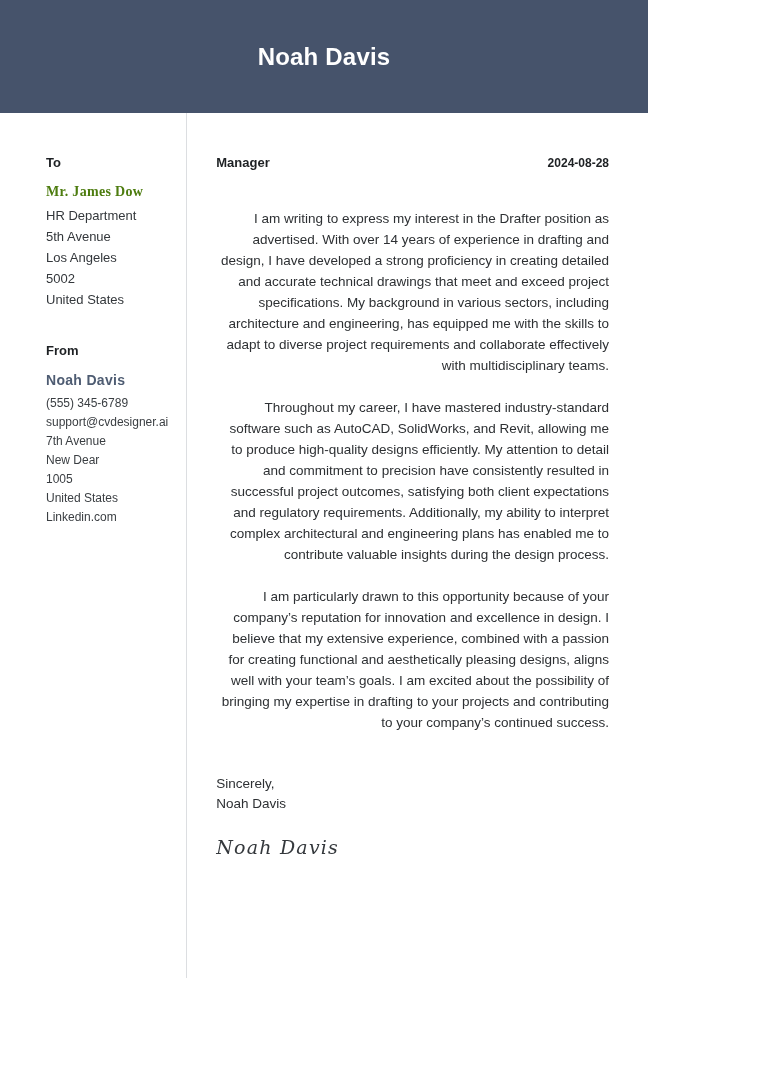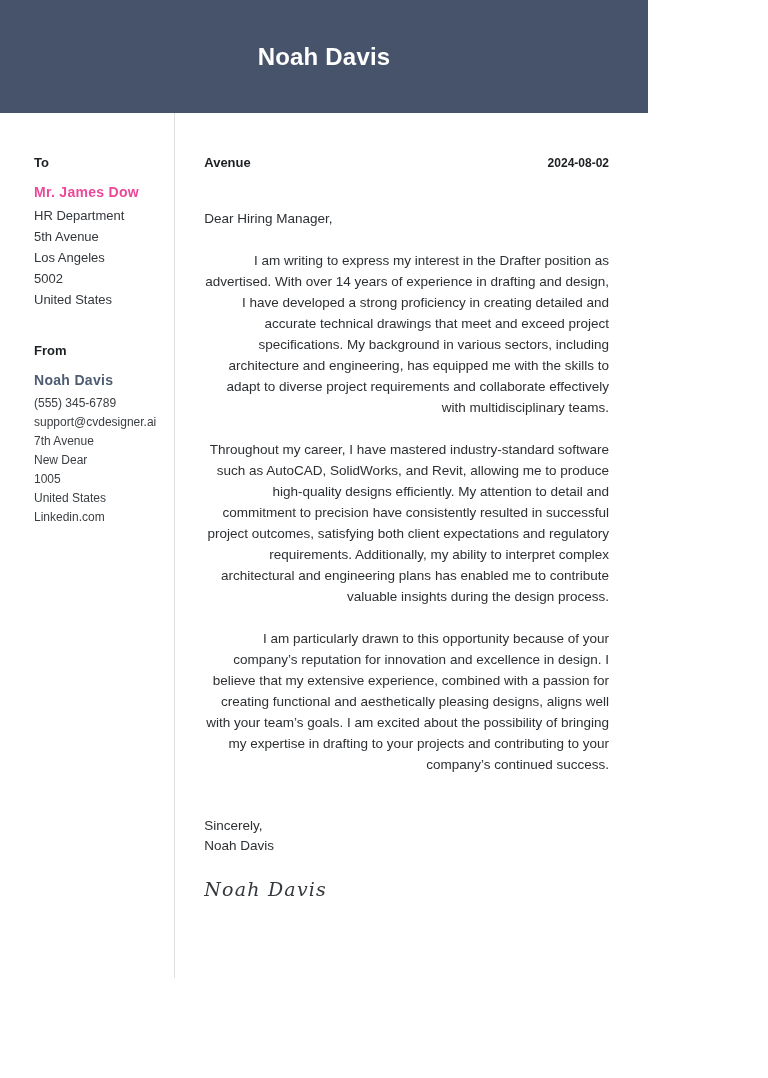--- a/index.html
+++ b/index.html
@@ -39,21 +39,21 @@
 
   
   .content {
     display: flex;
     align-items: flex-start;
   }
 
   .sidebar {
     width: 258px;
     box-sizing: border-box;
-    padding: 42px 18px 0 34px;
+    padding: 42px 18px 0 46px;
   }
 
   .divider {
     width: 1px;
     height: 865px;
     background: #dcdee1;
     flex: 0 0 auto;
   }
 
   .main {
@@ -68,23 +68,24 @@
     font-weight: bold;
     color: #1d2023;
     margin: 0 0 14px 0;
   }
   .block-from-label {
     margin-top: 33px;
   }
   .recipient-name {
     font-size: 14px;
     font-weight: bold;
-    color: #ec4899;
+    color: #4d7c0f;
     margin: 0 0 5px 0;
     letter-spacing: 0.3px;
+    font-family: Liberation Serif, serif;
   }
   .addr-line {
     font-size: 13px;
     line-height: 21px;
     color: #33373b;
   }
   .sender-name {
     font-size: 14px;
     font-weight: bold;
     color: #4e5c72;
@@ -177,25 +178,24 @@
         <div class="contact-line">Linkedin.com</div>
       </div>
 
     </div>
 
     <div class="divider"></div>
 
     <div class="main">
 
       <div class="main-top">
-        <div class="job-title">Avenue</div>
-        <div class="letter-date">2024-08-02</div>
-      </div>
-
-      <div class="salutation">Dear Hiring Manager,</div>
+        <div class="job-title">Manager</div>
+        <div class="letter-date">2024-08-28</div>
+      </div>
+
 
       <p class="para">I am writing to express my interest in the Drafter position as advertised. With over 14 years of experience in drafting and design, I have developed a strong proficiency in creating detailed and accurate technical drawings that meet and exceed project specifications. My background in various sectors, including architecture and engineering, has equipped me with the skills to adapt to diverse project requirements and collaborate effectively with multidisciplinary teams.</p>
       <p class="para">Throughout my career, I have mastered industry-standard software such as AutoCAD, SolidWorks, and Revit, allowing me to produce high-quality designs efficiently. My attention to detail and commitment to precision have consistently resulted in successful project outcomes, satisfying both client expectations and regulatory requirements. Additionally, my ability to interpret complex architectural and engineering plans has enabled me to contribute valuable insights during the design process.</p>
       <p class="para">I am particularly drawn to this opportunity because of your company’s reputation for innovation and excellence in design. I believe that my extensive experience, combined with a passion for creating functional and aesthetically pleasing designs, aligns well with your team’s goals. I am excited about the possibility of bringing my expertise in drafting to your projects and contributing to your company’s continued success.</p>
 
       <div class="closing">
         <div>Sincerely,</div>
         <div>Noah Davis</div>
       </div>
 

